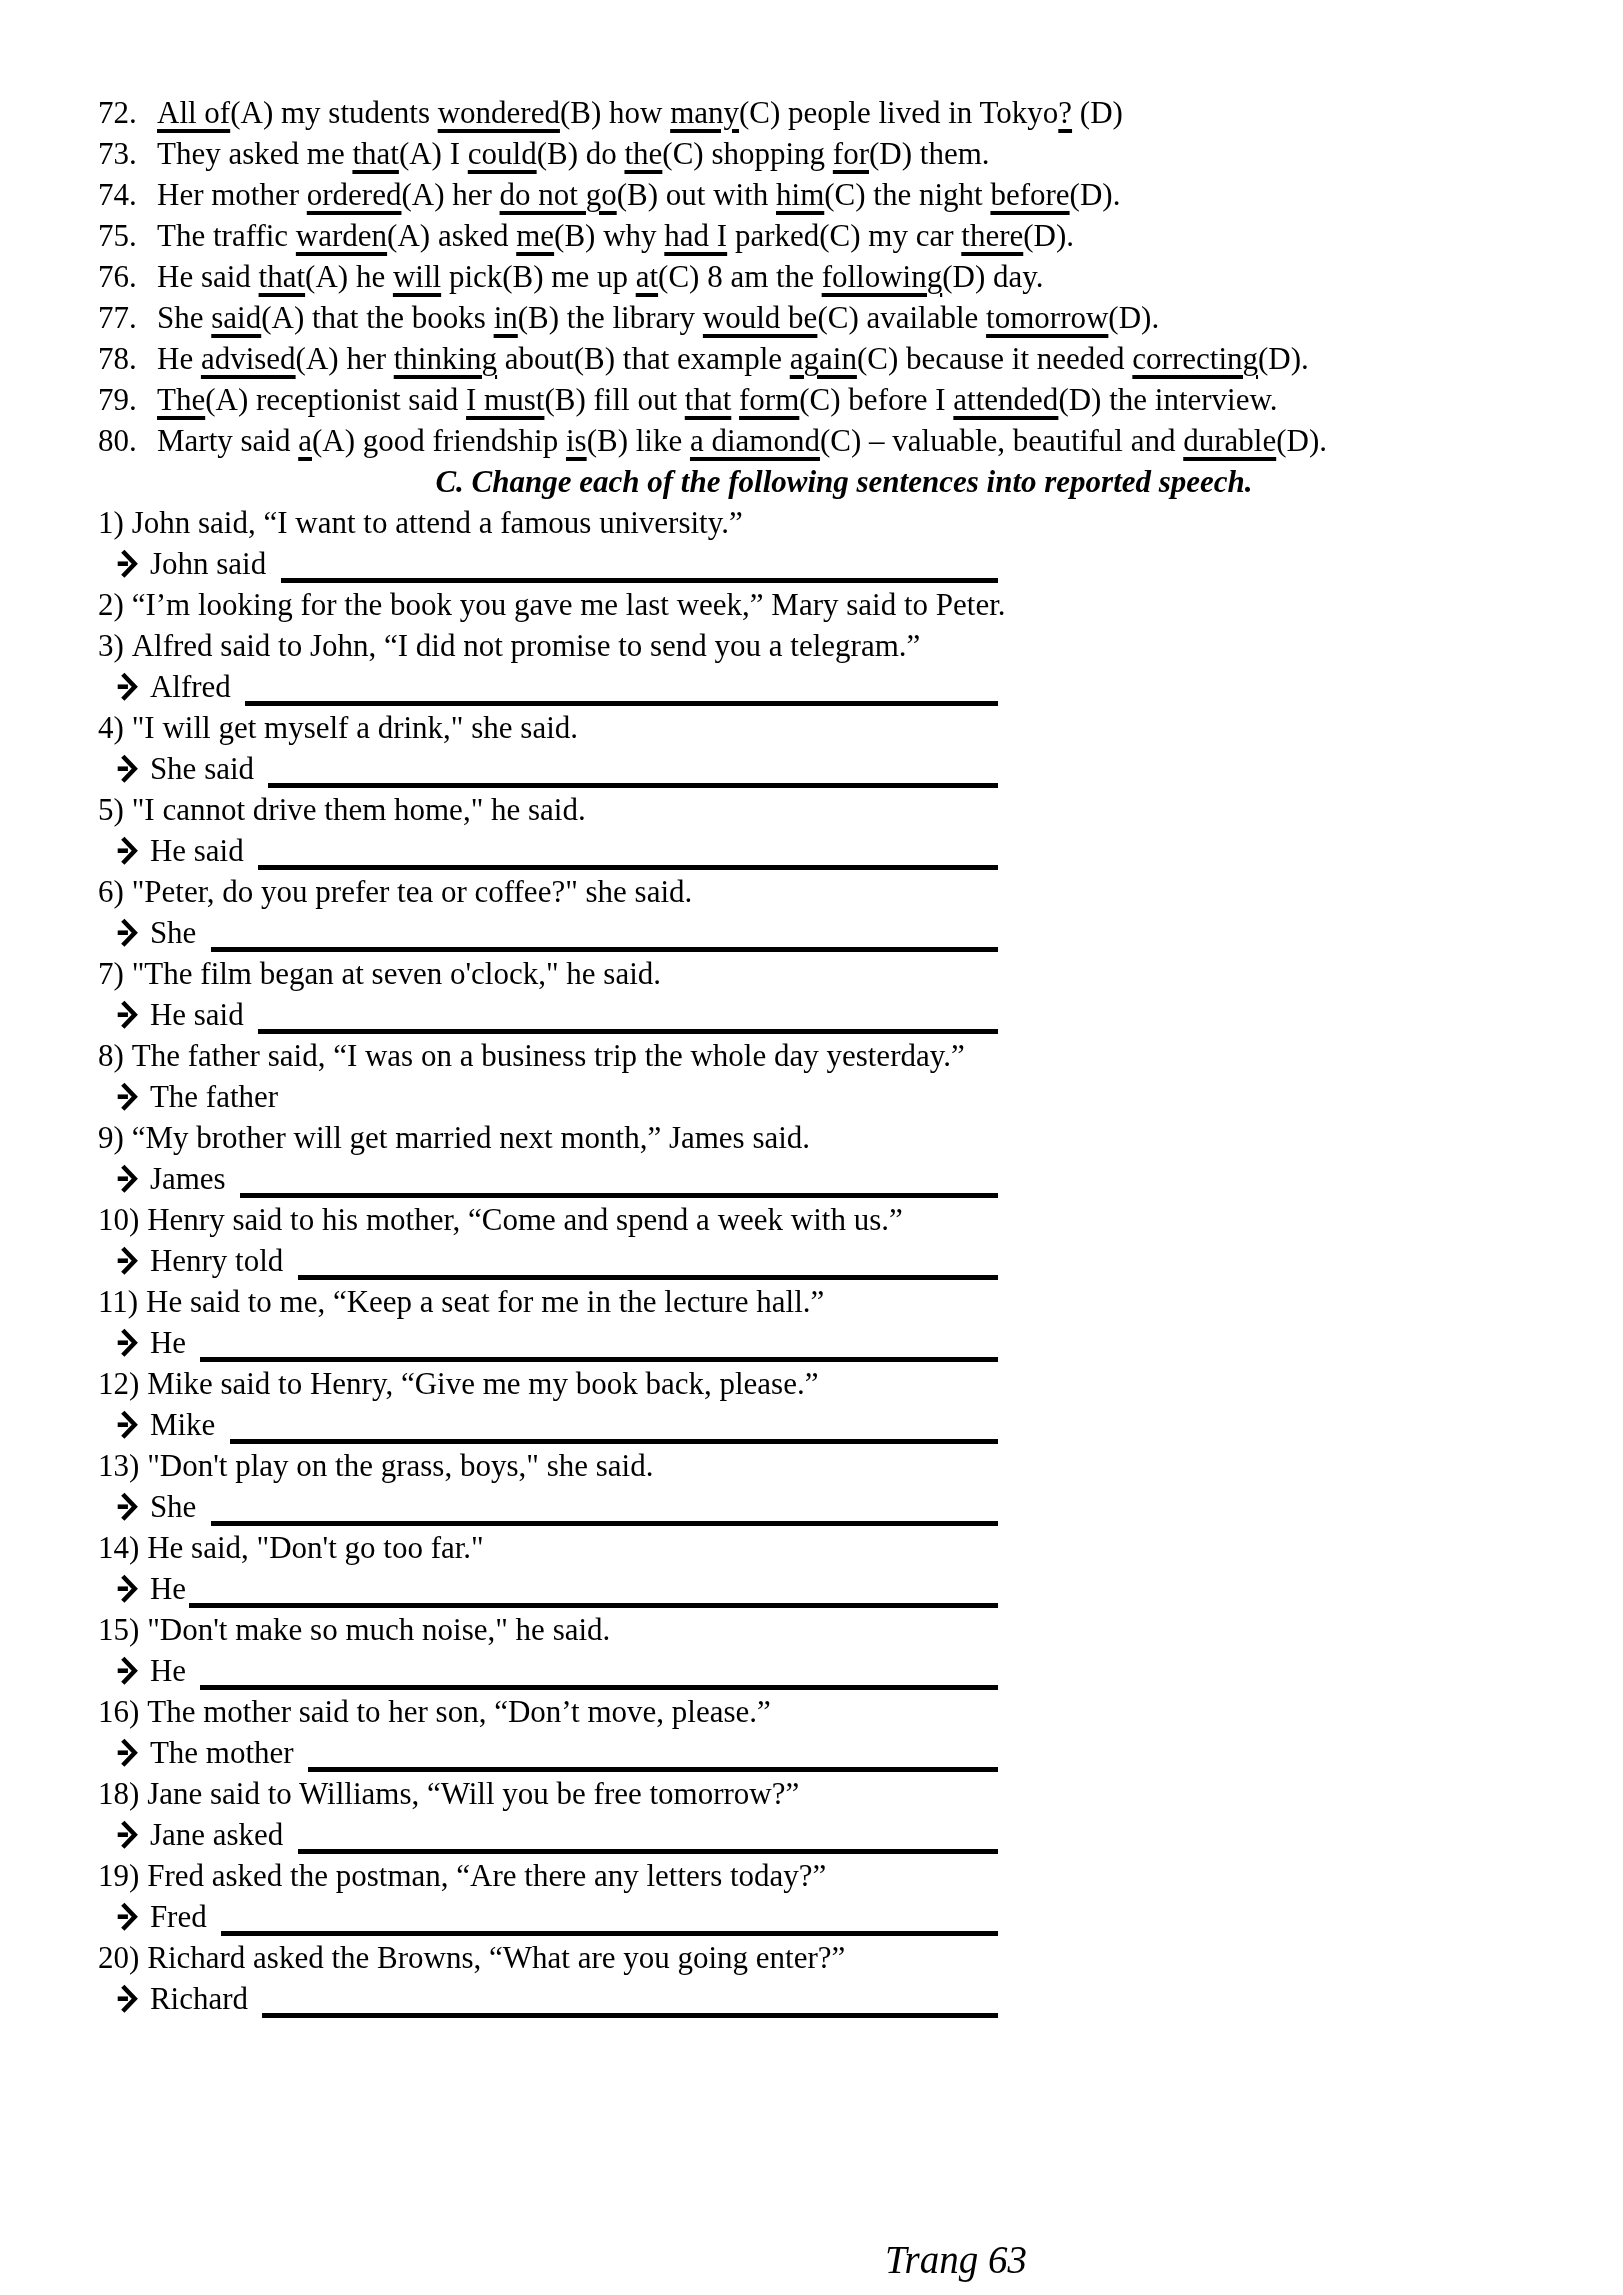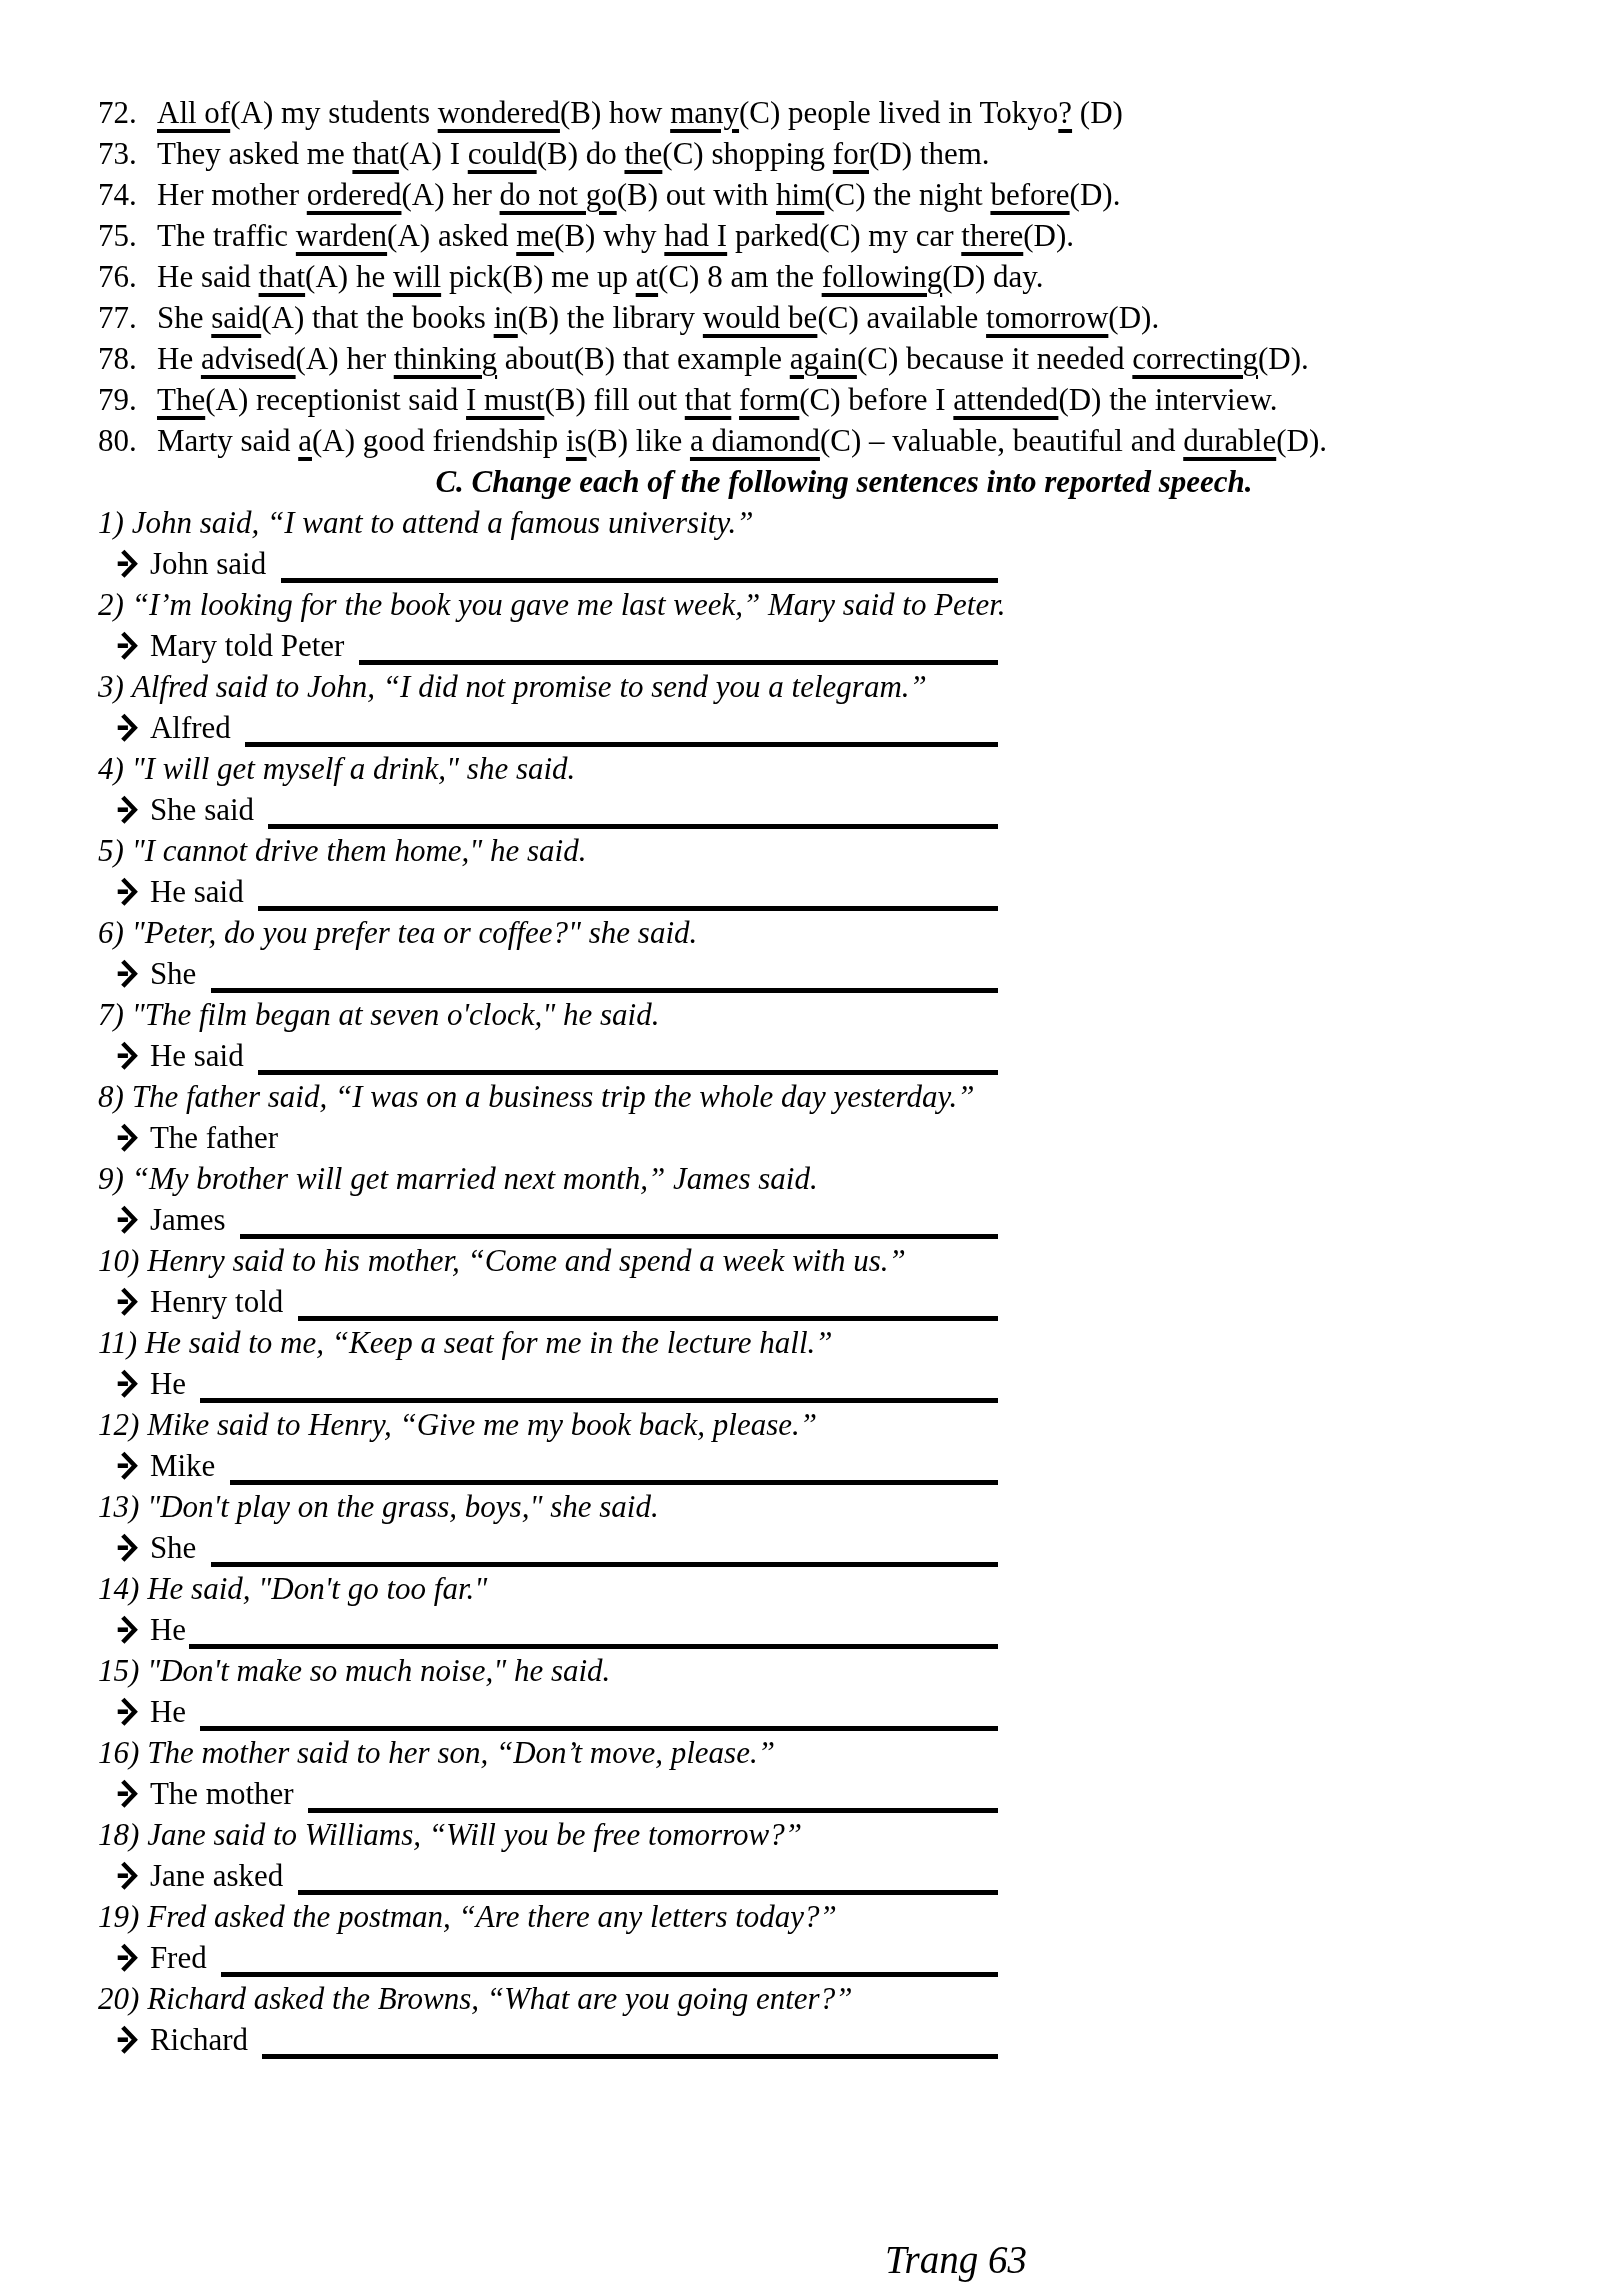--- a/index.html
+++ b/index.html
@@ -26,21 +26,21 @@
     text-decoration:underline;
     text-decoration-thickness:3.9px;
     text-underline-offset:5.9px;
   }
   .c-heading{
     font-weight:bold;
     font-style:italic;
     white-space:nowrap;
     text-align:center;
   }
-  .prompt-line{white-space:nowrap;font-style:italic;}
+  .prompt-line{white-space:nowrap;}
   .prompt-line .num{margin-right:7.9px;}
   .answer-line{
     display:flex;
     align-items:flex-start;
     margin-left:17.7px;
     width:882px;
   }
   .arrow{
     flex:0 0 auto;
     margin-right:9.2px;
@@ -119,28 +119,20 @@
       </svg>
       <span class="ans-prefix">John said</span>
     <span class="blank"></span>
           </div>
   </div>
 
   <div class="c-item">
     <div class="prompt-line">
       <span class="num">2)</span><span class="prompt-text">“I’m looking for the book you gave me last week,” Mary said to Peter.</span>
     </div>
-    <div class="answer-line">
-      <svg class="arrow" viewBox="0 0 44 56" xmlns="http://www.w3.org/2000/svg">
-        <path d="M3 31 H21" stroke="#000" stroke-width="8" fill="none"></path>
-        <path d="M12 9 L33 31 L12 53" stroke="#000" stroke-width="8" fill="none"></path>
-      </svg>
-      <span class="ans-prefix">Mary told Peter</span>
-    <span class="blank"></span>
-          </div>
   </div>
 
   <div class="c-item">
     <div class="prompt-line">
       <span class="num">3)</span><span class="prompt-text">Alfred said to John, “I did not promise to send you a telegram.”</span>
     </div>
     <div class="answer-line">
       <svg class="arrow" viewBox="0 0 44 56" xmlns="http://www.w3.org/2000/svg">
         <path d="M3 31 H21" stroke="#000" stroke-width="8" fill="none"></path>
         <path d="M12 9 L33 31 L12 53" stroke="#000" stroke-width="8" fill="none"></path>

